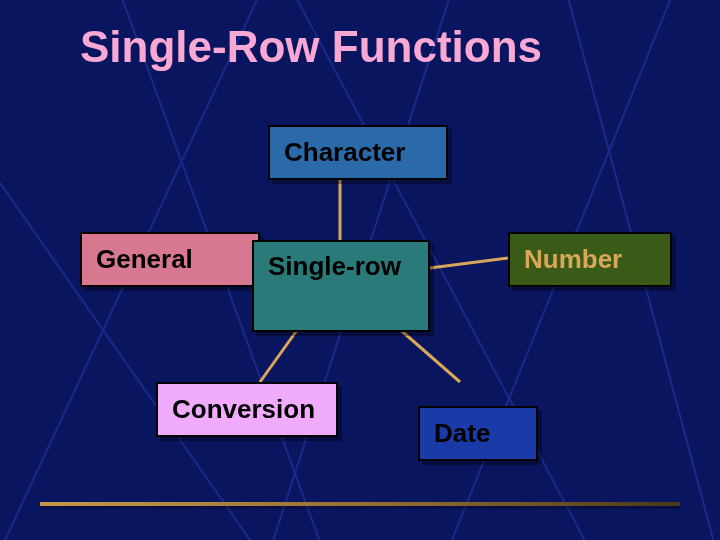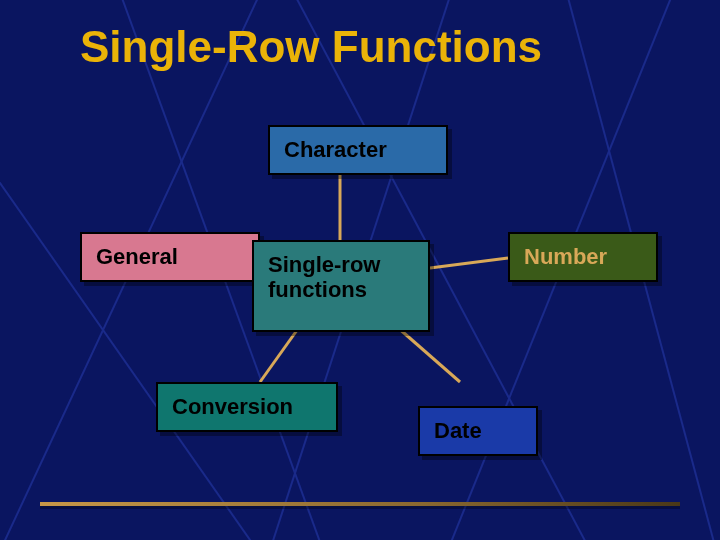--- a/index.html
+++ b/index.html
@@ -17,38 +17,38 @@
     background: #1a2a8a;
     transform-origin: center;
   }
   .title {
     position: absolute;
     top: 22px;
     left: 80px;
     font-family: "Arial Black", Arial, sans-serif;
     font-size: 44px;
     font-weight: 900;
-    color: #eab308;
+    color: #f9a8d4;
     letter-spacing: 0px;
   }
   .box {
     position: absolute;
     border: 2px solid #000;
     font-family: Arial, sans-serif;
-    font-size: 22px;
+    font-size: 26px;
     font-weight: bold;
     color: #000;
     padding: 10px 14px;
     box-shadow: 4px 4px 0 rgba(0,0,0,0.35);
   }
   .box.character { left: 268px; top: 125px; width: 180px; background: #2a6aa8; }
   .box.general   { left: 80px;  top: 232px; width: 180px; background: #d87890; }
   .box.center    { left: 252px; top: 240px; width: 178px; height: 92px; background: #2a7a7a; line-height: 1.15; }
-  .box.number    { left: 508px; top: 232px; width: 150px; background: #3a5a18; color: #d8a858; }
-  .box.conversion{ left: 156px; top: 382px; width: 182px; background: #0f766e; }
+  .box.number    { left: 508px; top: 232px; width: 164px; background: #3a5a18; color: #d8a858; }
+  .box.conversion{ left: 156px; top: 382px; width: 182px; background: #f0abfc; }
   .box.date      { left: 418px; top: 382px; width: 120px; background: #1a3aa8; margin-top: 24px; }
   .connector {
     stroke: #d8a858;
     stroke-width: 3;
     fill: none;
   }
   .underline-bar {
     position: absolute;
     left: 40px;
     bottom: 34px;
@@ -87,21 +87,20 @@
 <div class="box character">
   <span>Character</span>
 </div>
 
 <div class="box general">
   <span>General</span>
 </div>
 
 <div class="box center">
   <span>Single-row</span><br>
-  <span>functions</span>
 </div>
 
 <div class="box number">
   <span>Number</span>
 </div>
 
 <div class="box conversion">
   <span>Conversion</span>
 </div>
 

